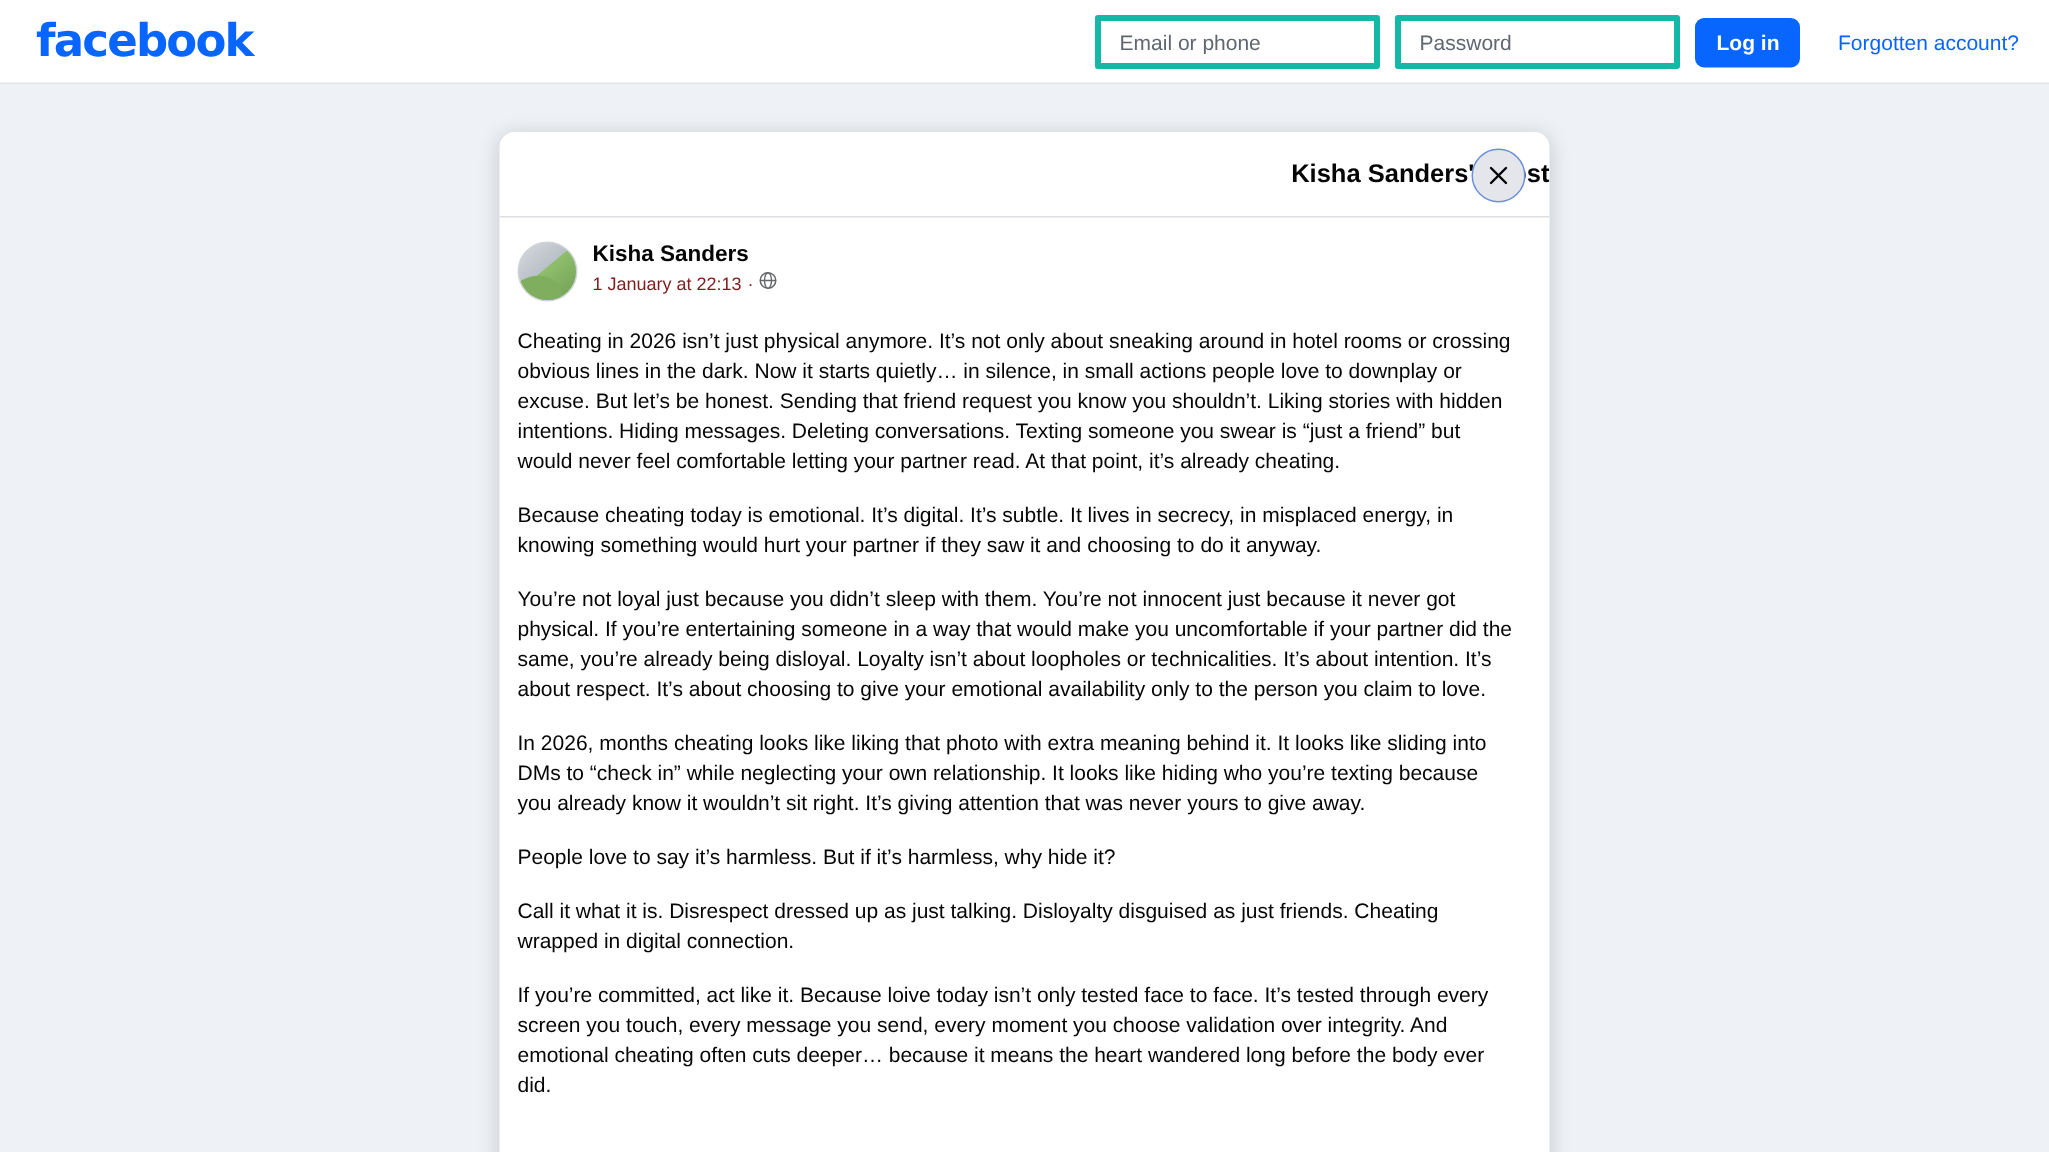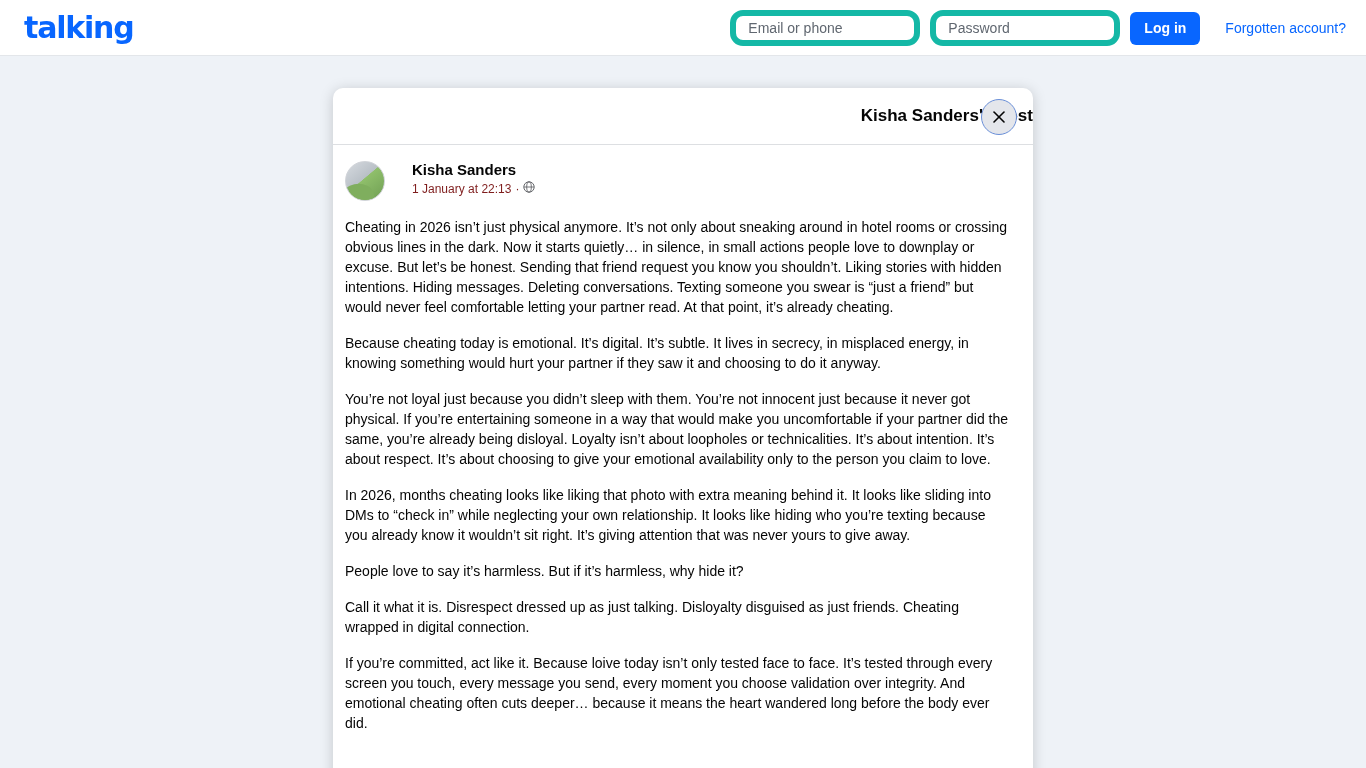--- a/index.html
+++ b/index.html
@@ -32,22 +32,22 @@
     position: absolute;
     right: 20px;
     top: 10px;
     display: flex;
     align-items: center;
     gap: 10px;
   }
   .login-input {
     width: 190px;
     height: 36px;
-    border: 6px solid #14b8a6;
-    border-radius: 13px;
+    border: 4px solid #14b8a6;
+    border-radius: 2px;
     padding: 0 12px;
     font-size: 14px;
     color: #1c1e21;
     background: #fff;
     outline: none;
   }
   .login-input::placeholder { color: #606770; }
   .login-btn {
     height: 33px;
     min-width: 68px;
@@ -116,21 +116,21 @@
 
   .modal-body {
     padding: 14px 22px 20px 12px;
     height: 643px;
     overflow: hidden;
   }
 
   .post-head {
     display: flex;
     align-items: flex-start;
-    gap: 27px;
+    gap: 10px;
     padding-left: 0px;
     margin-bottom: 10px;
   }
   .avatar {
     width: 40px;
     height: 40px;
     border-radius: 50%;
     background: linear-gradient(140deg, #d7dbe0 0%, #b9c0c7 45%, #8fbf6b 46%, #6f9e53 100%);
     border: 1px solid #d0d3d8;
     flex: 0 0 auto;
@@ -172,21 +172,21 @@
     color: #050505;
     margin: 16px 0 13px 0;
     max-width: 672px;
   }
   .post-body p:last-child { margin-bottom: 0; }
 </style>
 </head>
 <body>
 
 <div class="topbar">
-  <div class="brand">talking</div>
+  <div class="brand">facebook</div>
   <div class="login-area">
     <input class="login-input" type="text" placeholder="Email or phone" style="">
     <input class="login-input" type="password" placeholder="Password" style="">
     <button class="login-btn">Log in</button>
     <a class="forgot-link">Forgotten account?</a>
   </div>
 </div>
 
 <div class="page-area">
 

